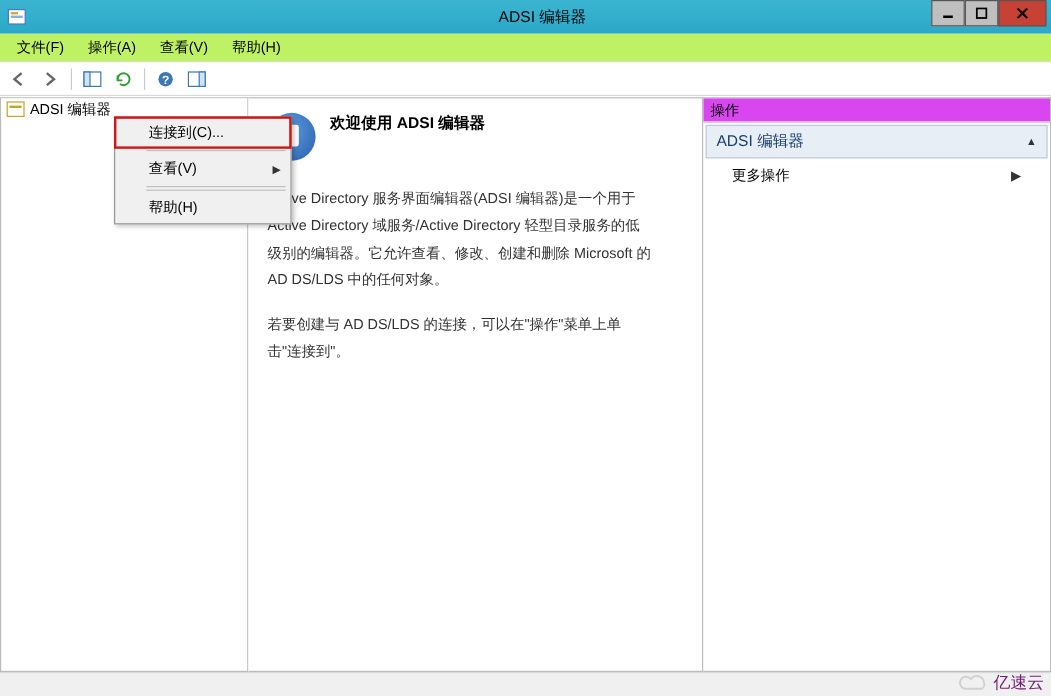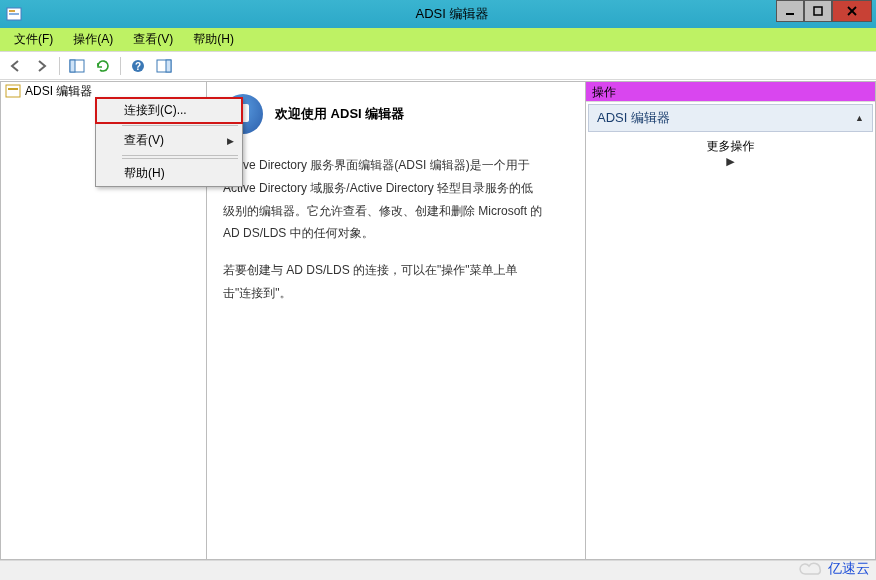--- a/index.html
+++ b/index.html
@@ -20,41 +20,41 @@
 .toolbar { height: 28px; background: #fff; border-bottom: 1px solid #d9d9d9; display: flex; align-items: center; padding: 0 4px; gap: 2px; }
 .tool-btn { width: 24px; height: 22px; display: flex; align-items: center; justify-content: center; border: 1px solid transparent; cursor: pointer; }
 .tool-sep { width: 1px; height: 18px; background: #ccc; margin: 0 3px; }
 
 .content { display: flex; height: calc(580px - 28px - 24px - 28px - 20px); border-top: 1px solid #fff; }
 .left-pane { width: 207px; border: 1px solid #bcbcbc; background: #fff; position: relative; }
 .tree-root { display: flex; align-items: center; height: 18px; padding: 1px 4px; background: #fff; font-size: 12px; white-space: nowrap; }
 .tree-icon { width: 16px; height: 16px; margin-right: 4px; display: inline-flex; align-items: center; justify-content: center; }
 
 .center-pane { flex: 1; border: 1px solid #bcbcbc; border-left: none; background: #fff; padding: 12px 16px; font-size: 12px; color: #333; position: relative; }
-.welcome-head { display: flex; align-items: center; margin-bottom: 20px; }
+.welcome-head { display: flex; align-items: flex-start; margin-bottom: 20px; }
 .welcome-icon { width: 40px; height: 40px; border-radius: 50%; background: radial-gradient(circle at 35% 35%, #5ea3e8, #2a5ca8); margin-right: 12px; position: relative; }
 .welcome-icon::after { content: ""; position: absolute; left: 12px; top: 10px; width: 14px; height: 18px; background: #fff; border-radius: 2px; }
 .welcome-title { font-size: 13px; font-weight: bold; color: #000; }
 .welcome-body { line-height: 1.9; font-size: 12px; max-width: 320px; }
 .welcome-body p { margin-bottom: 14px; }
 
 .right-pane { width: 290px; border: 1px solid #bcbcbc; border-left: none; background: #fff; display: flex; flex-direction: column; }
 .right-head { height: 20px; border-bottom: 1px solid #d9d9d9; font-size: 12px; padding: 2px 6px; background: #d946ef; }
 .right-section { background: #e7eef6; border: 1px solid #c0cadb; margin: 2px; padding: 4px 8px; font-size: 13px; color: #1a3e6e; display: flex; justify-content: space-between; align-items: center; }
-.right-link { font-size: 12px; padding: 4px 24px; cursor: pointer; display: flex; justify-content: space-between; align-items: center; flex-direction: column; }
+.right-link { font-size: 12px; padding: 4px 24px; cursor: pointer; display: flex; justify-content: space-between; align-items: center; }
 .arrow-right { font-size: 11px; color: #333; }
 .arrow-up { font-size: 9px; color: #333; }
 
 .context-menu { position: absolute; left: 95px; top: 97px; width: 148px; background: #f0f0f0; border: 1px solid #979797; box-shadow: 2px 2px 4px rgba(0,0,0,.25); z-index: 10; font-size: 12px; }
 .ctx-item { height: 25px; display: flex; align-items: center; padding: 0 18px 0 28px; cursor: pointer; position: relative; }
 .ctx-item.highlight { outline: 2px solid #d11515; outline-offset: -1px; }
 .ctx-sub::after { content: "▶"; position: absolute; right: 8px; font-size: 9px; color: #333; }
 .ctx-sep { height: 1px; background: #c0c0c0; margin: 2px 4px 2px 26px; }
 
-.watermark { position: absolute; right: 6px; bottom: 2px; font-size: 14px; color: #1d4ed8; display: flex; align-items: center; gap: 4px; pointer-events: none; }
+.watermark { position: absolute; right: 6px; bottom: 2px; font-size: 14px; color: #701a75; display: flex; align-items: center; gap: 4px; pointer-events: none; }
 .watermark svg { opacity: .55; }
 
 .statusbar { height: 20px; background: #f0f0f0; border-top: 1px solid #d9d9d9; }
 </style>
 </head>
 <body>
 
 <div class="titlebar">
   <div class="icon-slot">
     <svg width="16" height="16" viewBox="0 0 16 16">

